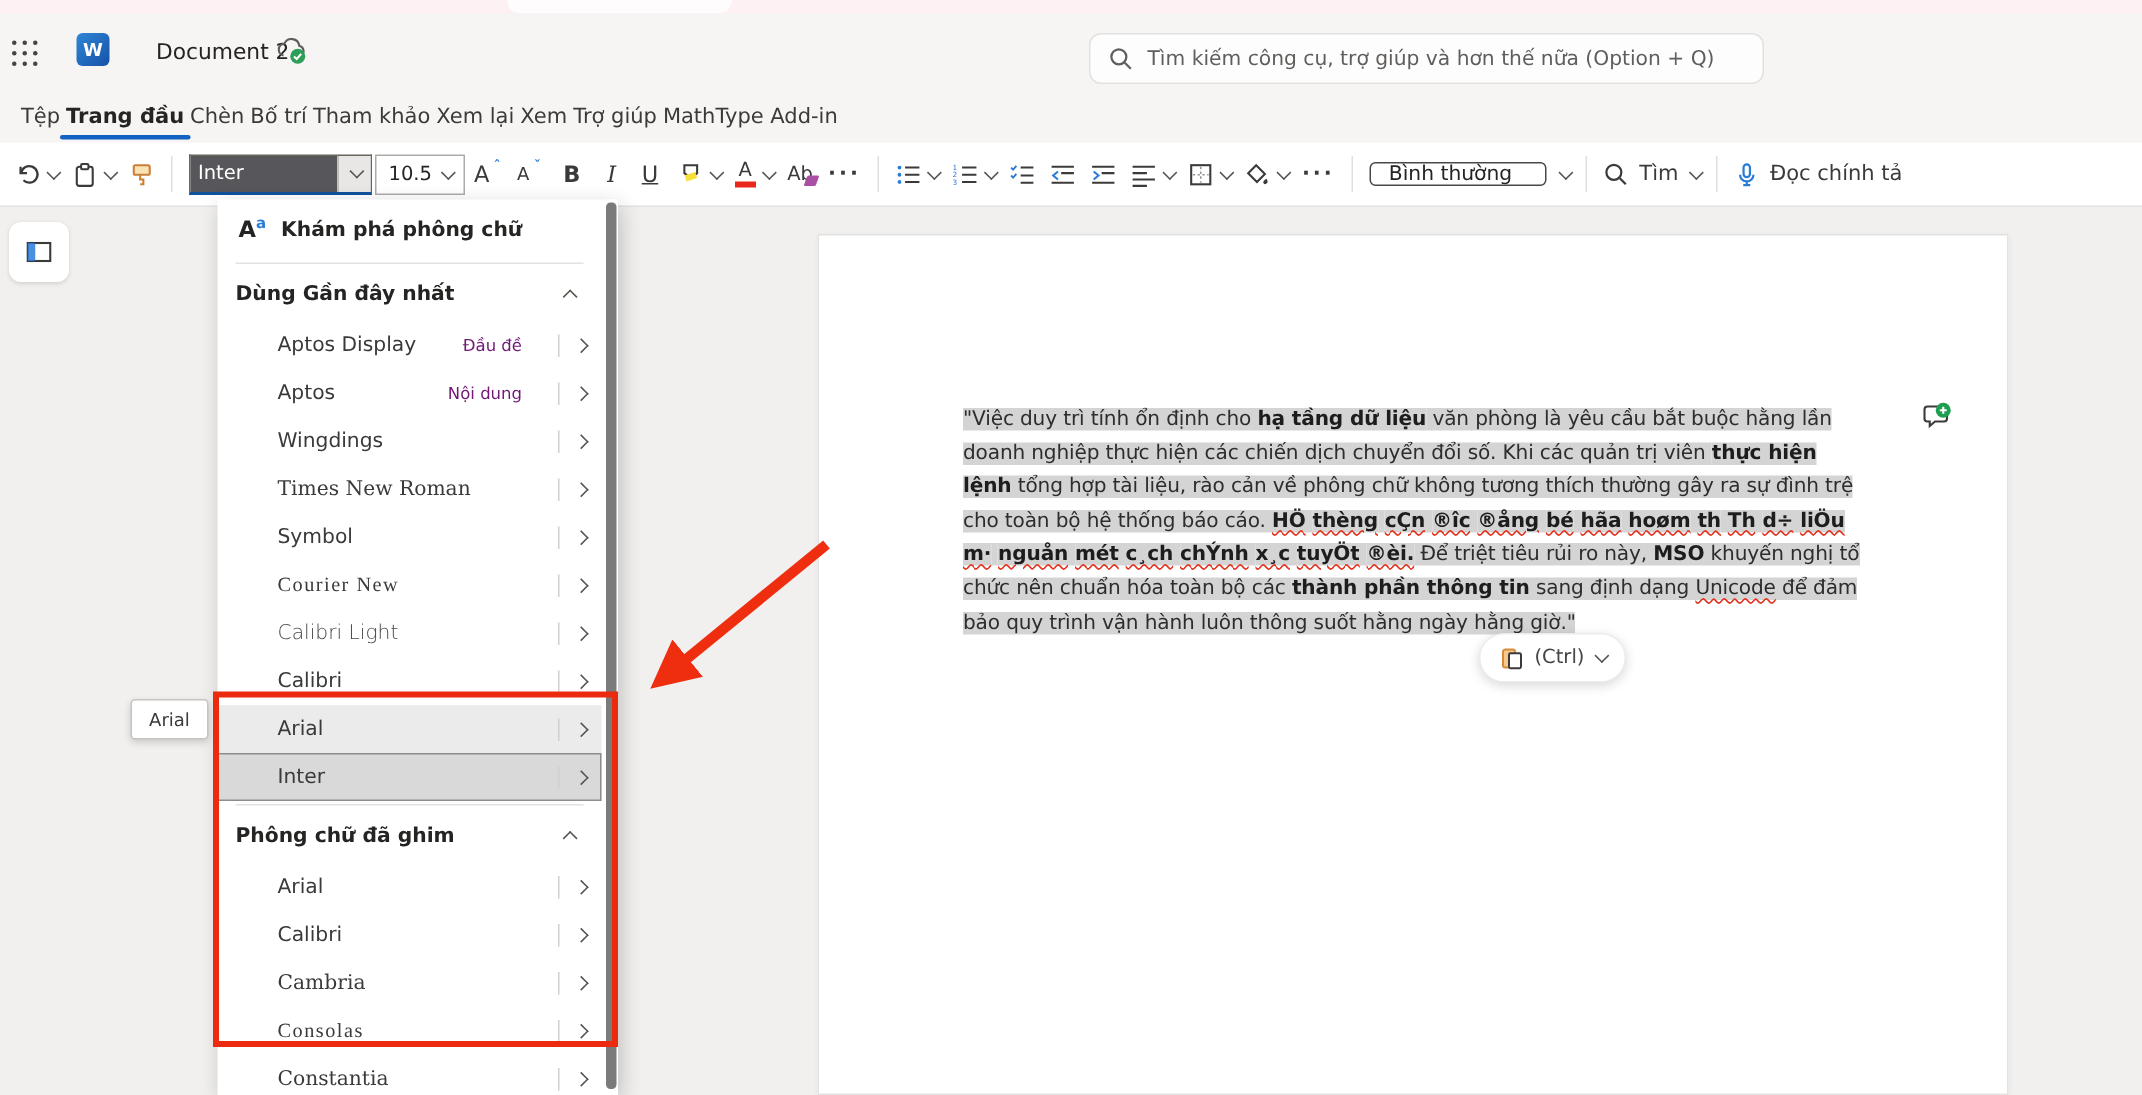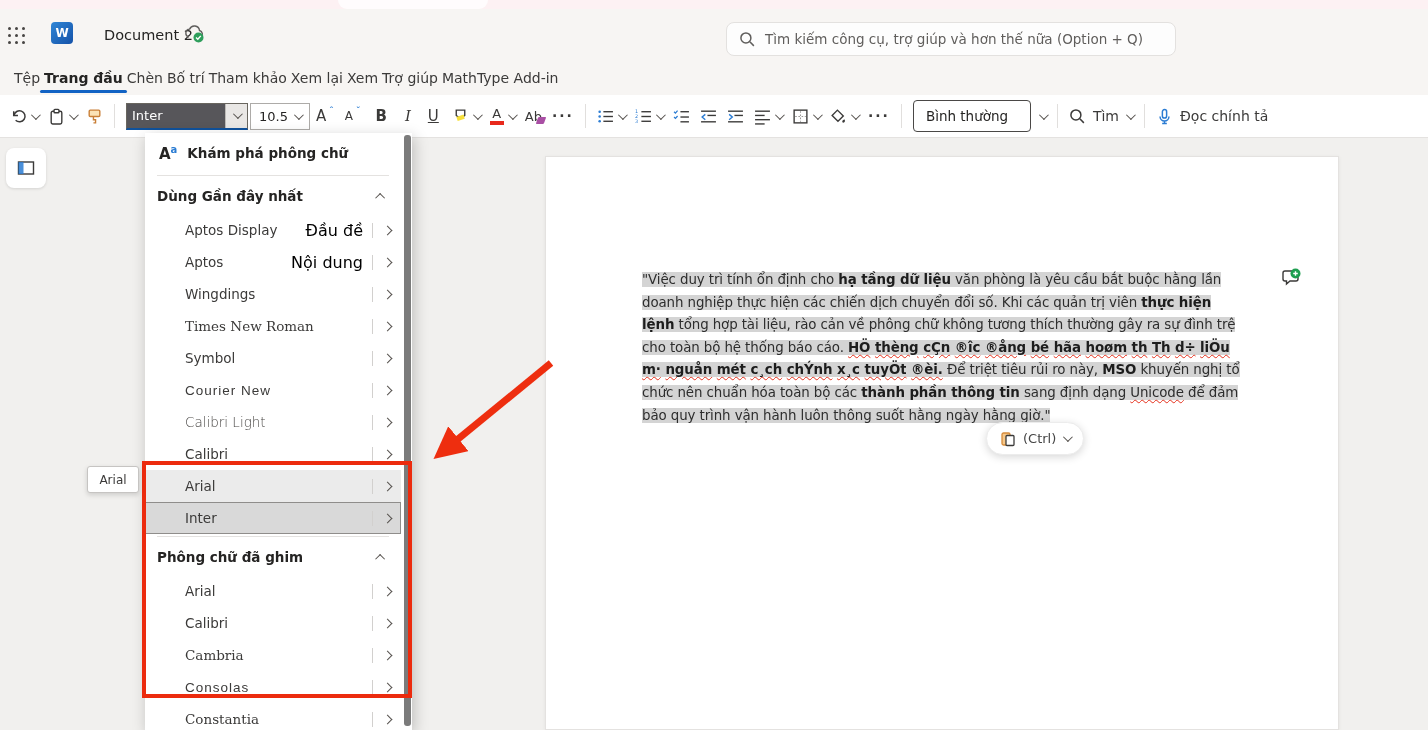--- a/index.html
+++ b/index.html
@@ -51,21 +51,21 @@
     display:flex; align-items:center; justify-content:center; }
   #font-size-box { height:27px; border:1px solid #adaba8; background:#fff; display:flex;
     align-items:center; gap:6px; padding:0 8px; font-size:13px; color:#252423; cursor:pointer; }
   .bigA { font-size:15px; font-weight:500; }
   .smallA { font-size:12px; font-weight:500; }
   .supmark { font-size:9px; color:#2b7cd3; font-weight:bold; position:relative; top:-5px; left:-1px; }
   #btn-bold { font-weight:bold; font-size:15px; padding:4px 8px; }
   #btn-italic { font-style:italic; font-family:"DejaVu Serif",serif; font-size:15px; padding:4px 8px; }
   #btn-underline { text-decoration:underline; font-size:15px; padding:4px 7px; }
   .icon16 { width:17px; height:17px; flex:none; }
-  #style-box { border:1px solid #4a4846; border-radius:4px; background:#fff; height:32px;
+  #style-box { border:1px solid #4a4846; border-radius:4px; background:#fff; height:16px;
     display:flex; align-items:center; padding:0 12px; font-size:13.5px; color:#252423; width:118px; }
   #find-btn, #dictate-btn { gap:7px; font-size:14px; }
 
   
   #canvas { position:absolute; left:0; top:138px; width:1428px; height:592px; background:#f1f0ee; }
   #nav-toggle { position:absolute; left:6px; top:10px; width:40px; height:40px; background:#fff;
     border-radius:8px; box-shadow:0 1px 3px rgba(0,0,0,.12); display:flex; align-items:center;
     justify-content:center; cursor:pointer; }
   #page { position:absolute; left:545px; top:18px; width:794px; height:574px; background:#fff;
     border:1px solid #e4e2e0; box-shadow:0 1px 4px rgba(0,0,0,.06); }
@@ -89,26 +89,26 @@
   #dd-content { position:absolute; left:0; top:0; width:256px; }
   .dd-discover { height:40px; display:flex; align-items:center; gap:10px; padding-left:14px;
     font-weight:bold; font-size:13.5px; color:#252423; cursor:pointer; }
   .dd-divider { height:1px; background:#e4e2e0; margin:2px 12px; }
   .dd-sechead { height:36px; display:flex; align-items:center; padding:0 16px 0 12px;
     font-weight:bold; font-size:13.5px; color:#252423; cursor:pointer; }
   .dd-sechead .lbl { flex:1; }
   .dd-row { height:32px; display:flex; align-items:center; padding:0 10px 0 40px; cursor:pointer;
     color:#3b3a39; font-size:13.5px; }
   .dd-row .nm { flex:1; }
-  .dd-row .tag { font-size:16px; color:#000000; margin-right:9px; }
+  .dd-row .tag { font-size:11px; color:#701a75; margin-right:24px; }
   .dd-row .sep { width:1px; height:15px; background:#d2d0ce; margin-right:11px; }
   .dd-row.hovered { background:#ebebeb; }
   .dd-row.selected { background:#d9d9d9; box-shadow:inset 0 0 0 1px #8f8d8b; }
   .f-serif { font-family:"DejaVu Serif","Liberation Serif",serif; }
-  .f-mono  { font-family:Liberation Sans, sans-serif; letter-spacing:1px; }
+  .f-mono  { font-family:Liberation Serif, serif; letter-spacing:1px; }
   .f-light { font-weight:300; color:#4a4846; }
   .Aa-icon { font-weight:bold; color:#252423; font-size:15px; }
   .Aa-icon sup { color:#2b7cd3; font-size:10px; }
 
   
   #red-rect { position:absolute; left:142px; top:461px; width:270px; height:237px;
     border:4px solid #ec2b0e; z-index:40; pointer-events:none; }
   #arrow-svg { position:absolute; left:0; top:0; width:1428px; height:730px; z-index:41; pointer-events:none; }
   #font-tooltip { position:absolute; left:87px; top:466px; width:52px; height:27px; background:#fff;
     border:1px solid #c6c4c2; border-radius:3px; box-shadow:0 2px 5px rgba(0,0,0,.15); z-index:42;

